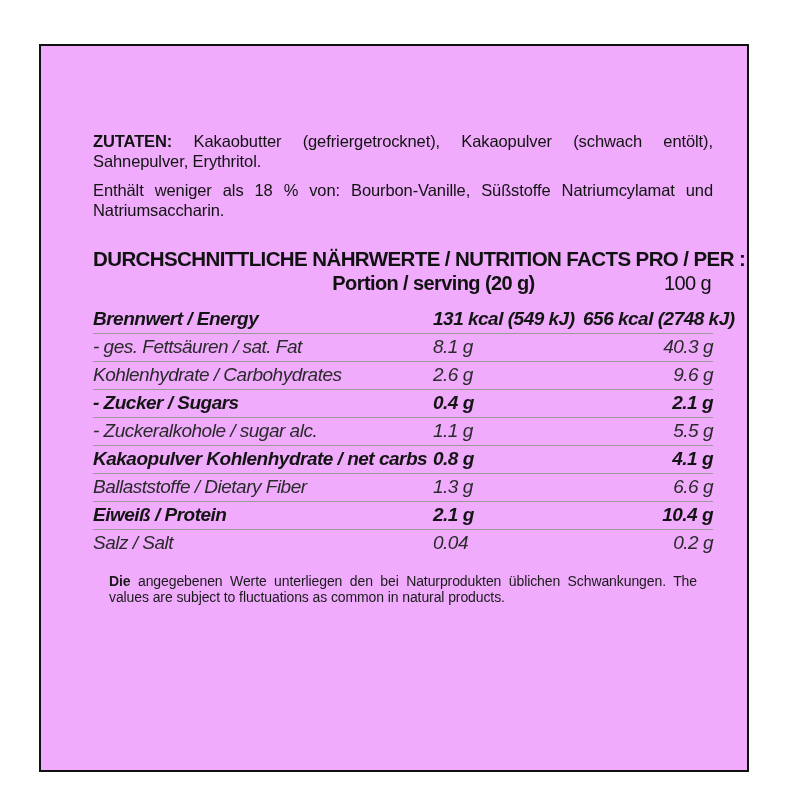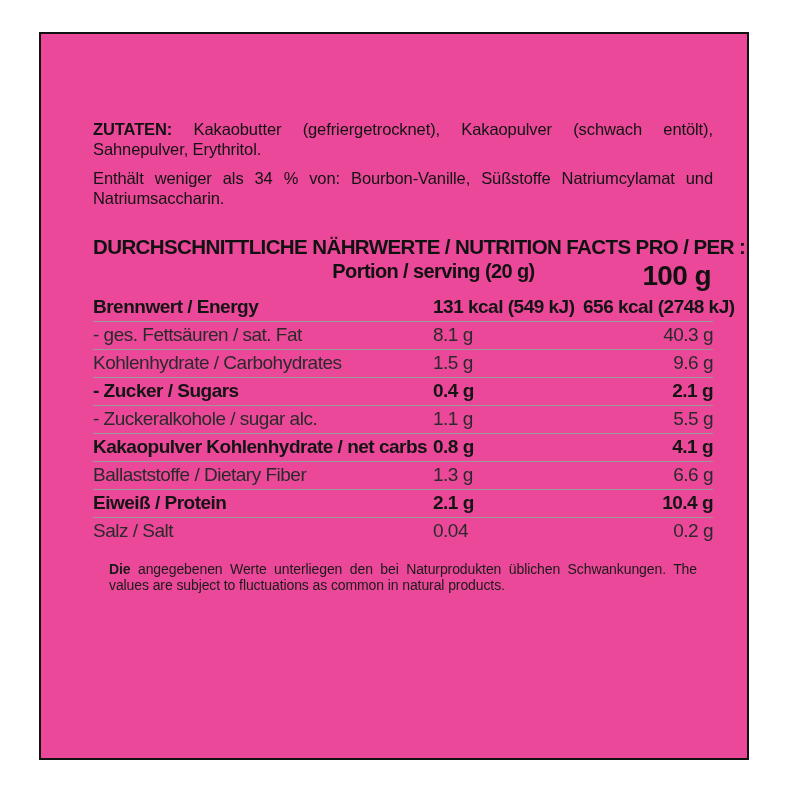--- a/index.html
+++ b/index.html
@@ -16,26 +16,26 @@
   }
   #page {
     position: relative;
     width: 788px;
     height: 788px;
     box-sizing: border-box;
   }
   #label-box {
     position: absolute;
     left: 39px;
-    top: 32px;
+    top: 44px;
     width: 710px;
     height: 728px;
     border: 2px solid #111111;
     box-sizing: border-box;
-    background: #ec4899;
+    background: #f0abfc;
   }
   #content {
     position: absolute;
     left: 52px;
     top: 85px;
     width: 620px;
   }
 
   
   .ingredients {
@@ -81,30 +81,31 @@
     text-align: center;
     font-size: 20px;
     font-weight: bold;
     letter-spacing: -0.6px;
     white-space: nowrap;
   }
   .nutri-sub .per100 {
     position: absolute;
     right: 2px;
     top: 0;
-    font-size: 28px;
-    font-weight: bold;
+    font-size: 20px;
+    font-weight: normal;
     letter-spacing: -0.6px;
   }
 
   table.nt {
     margin-top: 6px;
     border-collapse: collapse;
     width: 620px;
     table-layout: fixed;
+    font-style: italic;
   }
   table.nt td {
     padding: 2px 0 3px 0;
     vertical-align: bottom;
     border-bottom: 1px solid #9a9a9a;
     font-size: 19px;
     letter-spacing: -0.5px;
     color: #141414;
     white-space: nowrap;
   }
@@ -133,21 +134,21 @@
 </style>
 </head>
 <body>
 
 <div id="page">
   <div id="label-box">
     <div id="content">
 
       <div class="ingredients">
         <p class="para1"><span class="ing-head">ZUTATEN:</span><span> Kakaobutter (gefriergetrocknet), Kakaopulver (schwach entölt), Sahnepulver, Erythritol.</span></p>
-        <p class="para2">Enthält weniger als 34 % von: Bourbon-Vanille, Süßstoffe Natriumcylamat und Natriumsaccharin.</p>
+        <p class="para2">Enthält weniger als 18 % von: Bourbon-Vanille, Süßstoffe Natriumcylamat und Natriumsaccharin.</p>
       </div>
 
       <div class="nutri">
         <div class="nutri-title">DURCHSCHNITTLICHE NÄHRWERTE / NUTRITION FACTS PRO / PER :</div>
         <div class="nutri-sub">
           <div class="portion">Portion / serving (20 g)</div>
           <div class="per100">100 g</div>
         </div>
 
         <table class="nt">
@@ -157,21 +158,21 @@
               <td class="c-serv">131 kcal (549 kJ)</td>
               <td class="c-100">656 kcal (2748 kJ)</td>
             </tr>
             <tr class="light">
               <td class="c-name small">- ges. Fettsäuren / sat. Fat</td>
               <td class="c-serv small">8.1 g</td>
               <td class="c-100 small">40.3 g</td>
             </tr>
             <tr class="light">
               <td class="c-name small">Kohlenhydrate / Carbohydrates</td>
-              <td class="c-serv small">1.5 g</td>
+              <td class="c-serv small">2.6 g</td>
               <td class="c-100 small">9.6 g</td>
             </tr>
             <tr class="bold">
               <td class="c-name">- Zucker / Sugars</td>
               <td class="c-serv">0.4 g</td>
               <td class="c-100">2.1 g</td>
             </tr>
             <tr class="light">
               <td class="c-name small">- Zuckeralkohole / sugar alc.</td>
               <td class="c-serv small">1.1 g</td>

